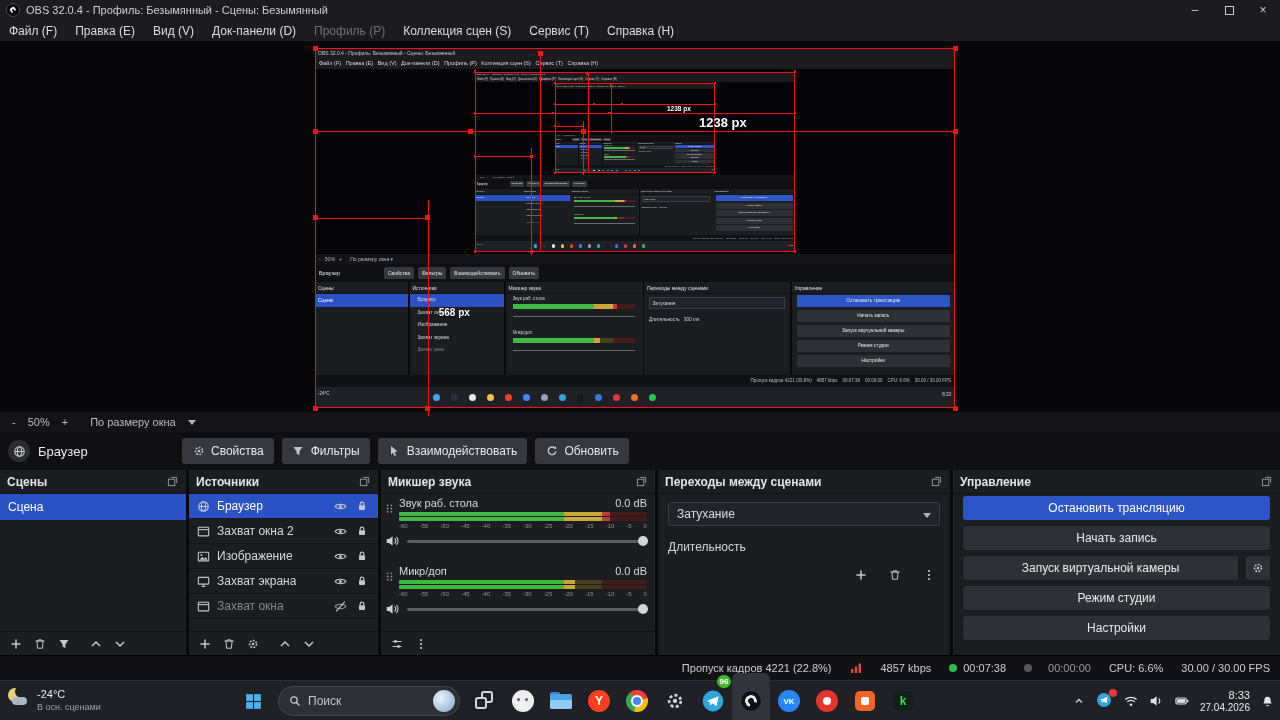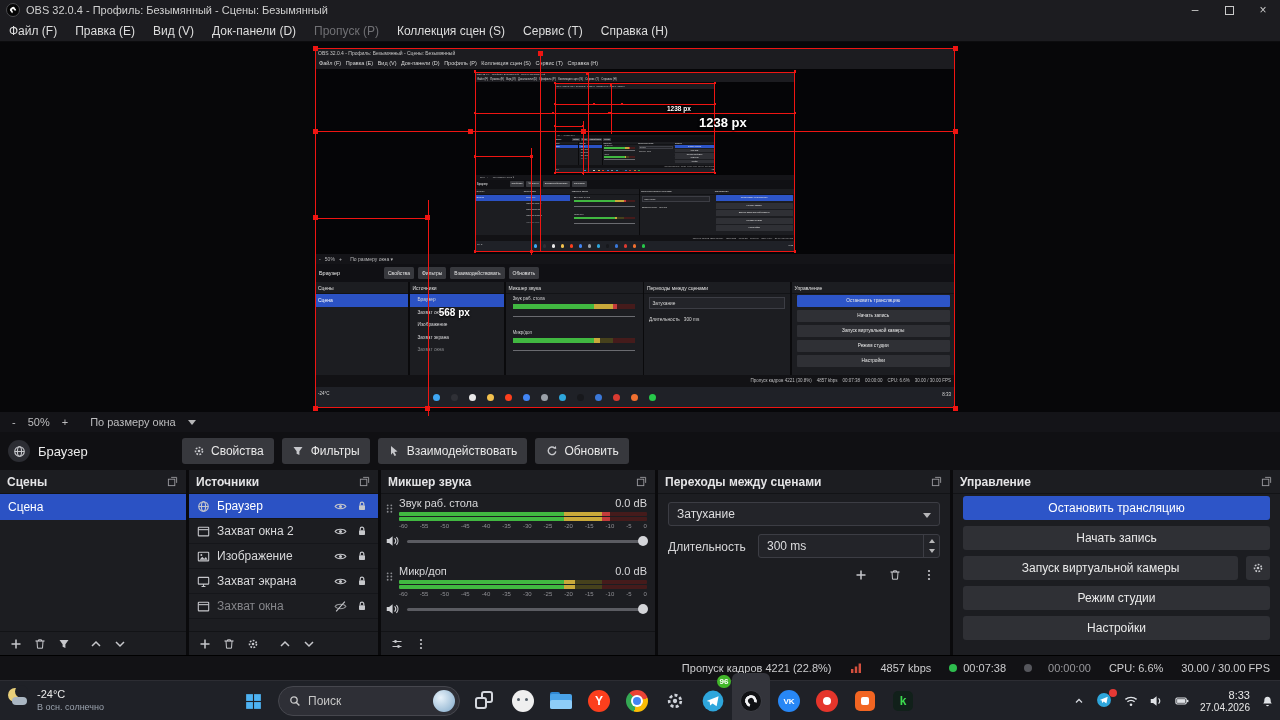--- a/index.html
+++ b/index.html
@@ -55,21 +55,21 @@
         </span>
       <span class="winbtn">×</span>
     </div>
   </div>
 
   <div class="abs menubar">
     <span class="menu-item">Файл (F)</span>
     <span class="menu-item">Правка (E)</span>
     <span class="menu-item">Вид (V)</span>
     <span class="menu-item">Док-панели (D)</span>
-    <span class="menu-item disabled">Пропуск (P)</span>
+    <span class="menu-item disabled">Профиль (P)</span>
     <span class="menu-item">Коллекция сцен (S)</span>
     <span class="menu-item">Сервис (T)</span>
     <span class="menu-item">Справка (H)</span>
   </div>
 
   <div class="abs" id="preview-canvas" style="left:0;top:42px;width:1280px;height:370px;background:#070709;z-index:1;">
       <div style="position: absolute; width: 640px; height: 360px; background: rgb(13, 13, 16); overflow: visible; left: 315px; top: 6px;">
         <div style="position: absolute; left: 0px; top: 0px; width: 100%; height: 10px; background: rgb(28, 28, 32); color: rgb(198, 198, 198); overflow: hidden; white-space: pre; font-size: 5px; line-height: 10px; padding-left: 3px;">OBS 32.0.4 - Профиль: Безымянный - Сцены: Безымянный</div>
         <div style="position: absolute; left: 0px; top: 10px; width: 100%; height: 11px; background: rgb(28, 28, 32); color: rgb(214, 214, 214); overflow: hidden; white-space: pre; font-size: 5.5px; line-height: 11px; padding-left: 4px;">Файл (F)   Правка (E)   Вид (V)   Док-панели (D)   Профиль (P)   Коллекция сцен (S)   Сервис (T)   Справка (H)</div>
         <div style="position: absolute; left: 0px; top: 21px; width: 100%; height: 185px; background: rgb(5, 5, 7);"></div>
@@ -715,27 +715,20 @@
               <rect x="1.5" y="3.5" width="7" height="7" stroke="currentColor" fill="none"></rect>
               <path d="M4.5 1.5h6v6" stroke="currentColor" fill="none"></path>
             </svg>
           </span>
       </div>
       <div class="inputbox flex" style="left:10px;right:10px;top:32px;height:24px;padding-left:8px;font-size:12px;color:#dddddf;">
         <span>Затухание</span>
         <span class="caret-down abs" style="right:8px;top:10px;"></span>
       </div>
       <span class="abs" style="left:10px;top:70px;font-size:12px;color:#d6d6d8;">Длительность</span>
-      <div class="inputbox" style="left:100px;right:10px;top:64px;height:24px;font-size:12px;color:#dddddf;">
-        <span class="abs" style="left:8px;top:4px;">300 ms</span>
-        <span class="abs" style="right:0;top:0;bottom:0;width:16px;border-left:1px solid #3c3d44;">
-          <span class="abs tri-up" style="left:5px;top:4px;"></span>
-          <span class="abs tri-dn" style="left:5px;bottom:4px;"></span>
-        </span>
-      </div>
       <div class="abs flex" style="right:12px;top:96px;gap:16px;">
         <span class="ic" style="width:18px;height:18px;">
             <svg width="12" height="12" viewBox="0 0 12 12" fill="none" xmlns="http://www.w3.org/2000/svg">
               <path d="M6 1.5v9M1.5 6h9" stroke="currentColor" stroke-width="1.5"></path>
             </svg>
           </span>
         <span class="ic" style="width:18px;height:18px;">
             <svg width="12" height="12" viewBox="0 0 12 12" fill="none" xmlns="http://www.w3.org/2000/svg">
               <path d="M1.5 3h9" stroke="currentColor" stroke-width="1.2"></path>
               <path d="M4.5 3V1.8h3V3" stroke="currentColor" fill="none"></path>
@@ -801,21 +794,21 @@
   <div class="abs taskbar">
 
     <div class="abs flex" style="left:6px;top:4px;gap:7px;">
       <span class="abs" style="position:relative;width:24px;height:30px;">
         <span class="abs" style="left:2px;top:3px;width:14px;height:14px;border-radius:50%;background:#e8cf7a;"></span>
         <span class="abs" style="left:9px;top:0;width:13px;height:13px;border-radius:50%;background:#1f2127;"></span>
         <span class="abs" style="left:6px;top:12px;width:15px;height:8px;border-radius:5px;background:#aab6c2;"></span>
       </span>
       <span style="display:flex;flex-direction:column;">
         <span style="font-size:11px;color:#e9e9e9;line-height:14px;">-24°C</span>
-        <span style="font-size:9px;color:#9aa2ad;line-height:12px;">В осн. солнечно</span>
+        <span style="font-size:9px;color:#9aa2ad;line-height:12px;">В осн. сценами</span>
       </span>
     </div>
 
     <div class="abs flex" style="left:234px;top:0;height:40px;">
       <span class="tb-slot">
         <span class="ic" style="width:17px;height:17px;color:#4db2f2;">
             <svg width="17" height="17" viewBox="0 0 12 12" fill="none" xmlns="http://www.w3.org/2000/svg">
               <rect x="0.8" y="0.8" width="4.8" height="4.8" fill="currentColor"></rect>
               <rect x="6.4" y="0.8" width="4.8" height="4.8" fill="currentColor"></rect>
               <rect x="0.8" y="6.4" width="4.8" height="4.8" fill="currentColor"></rect>

